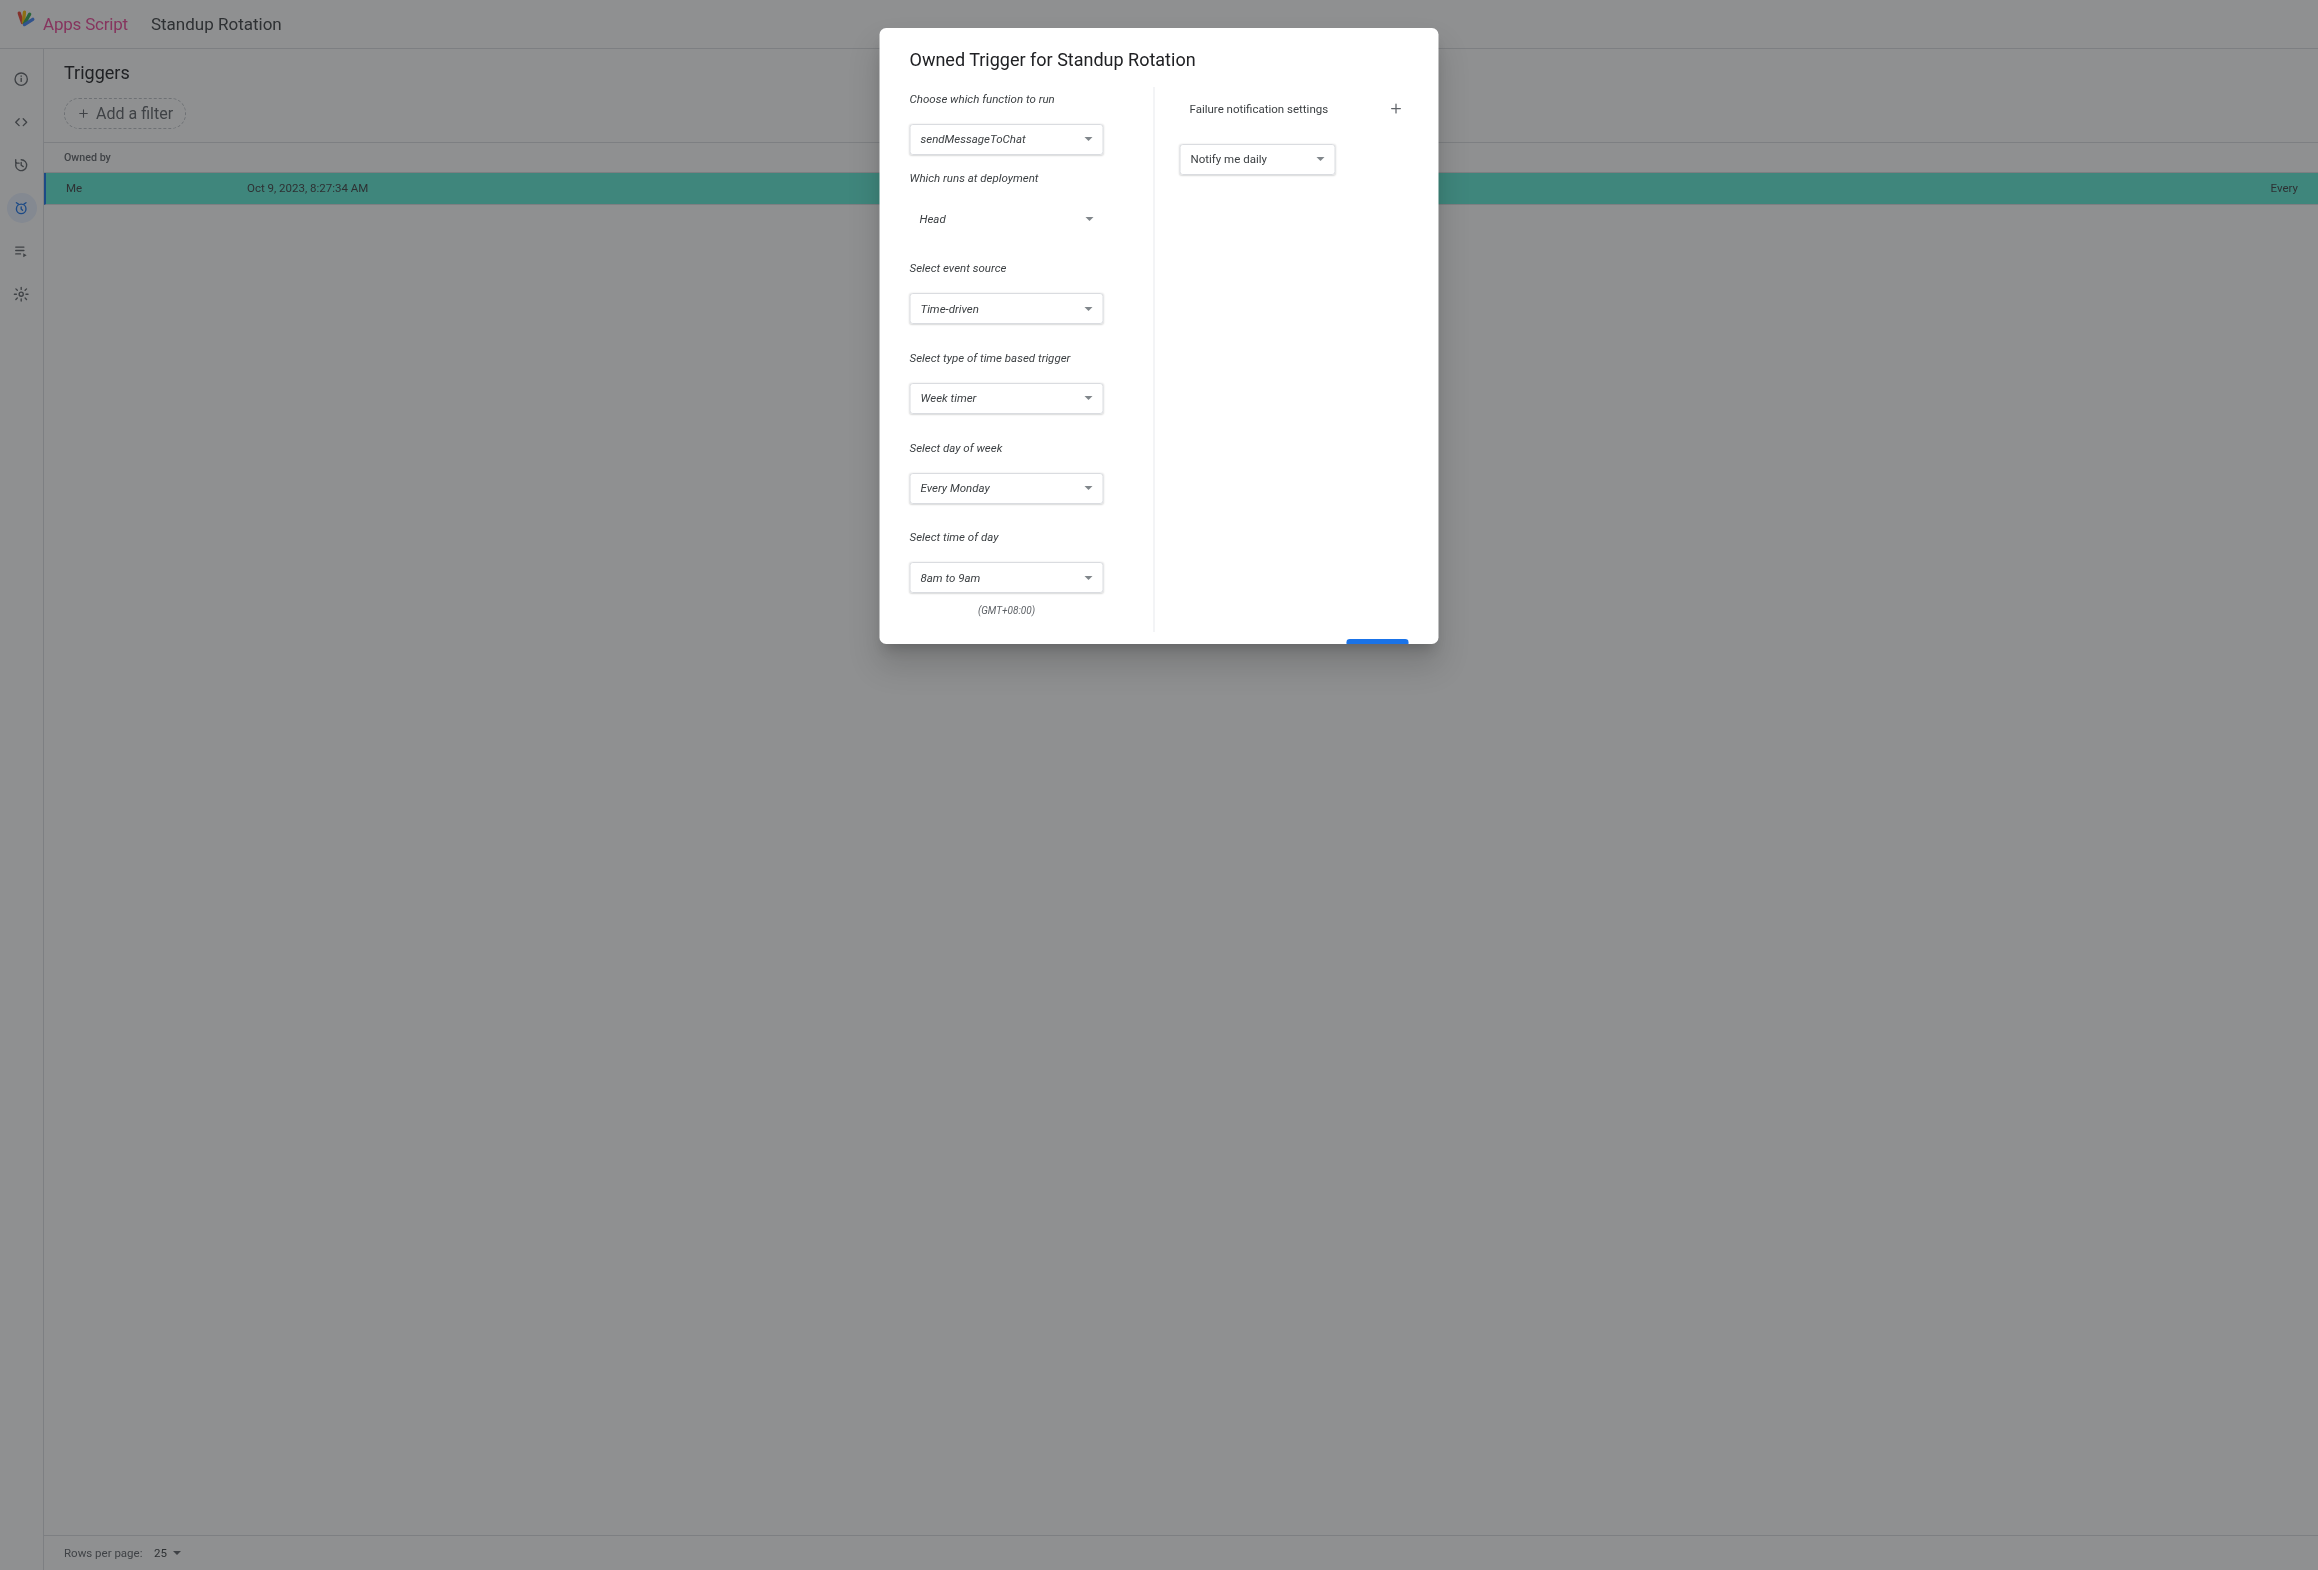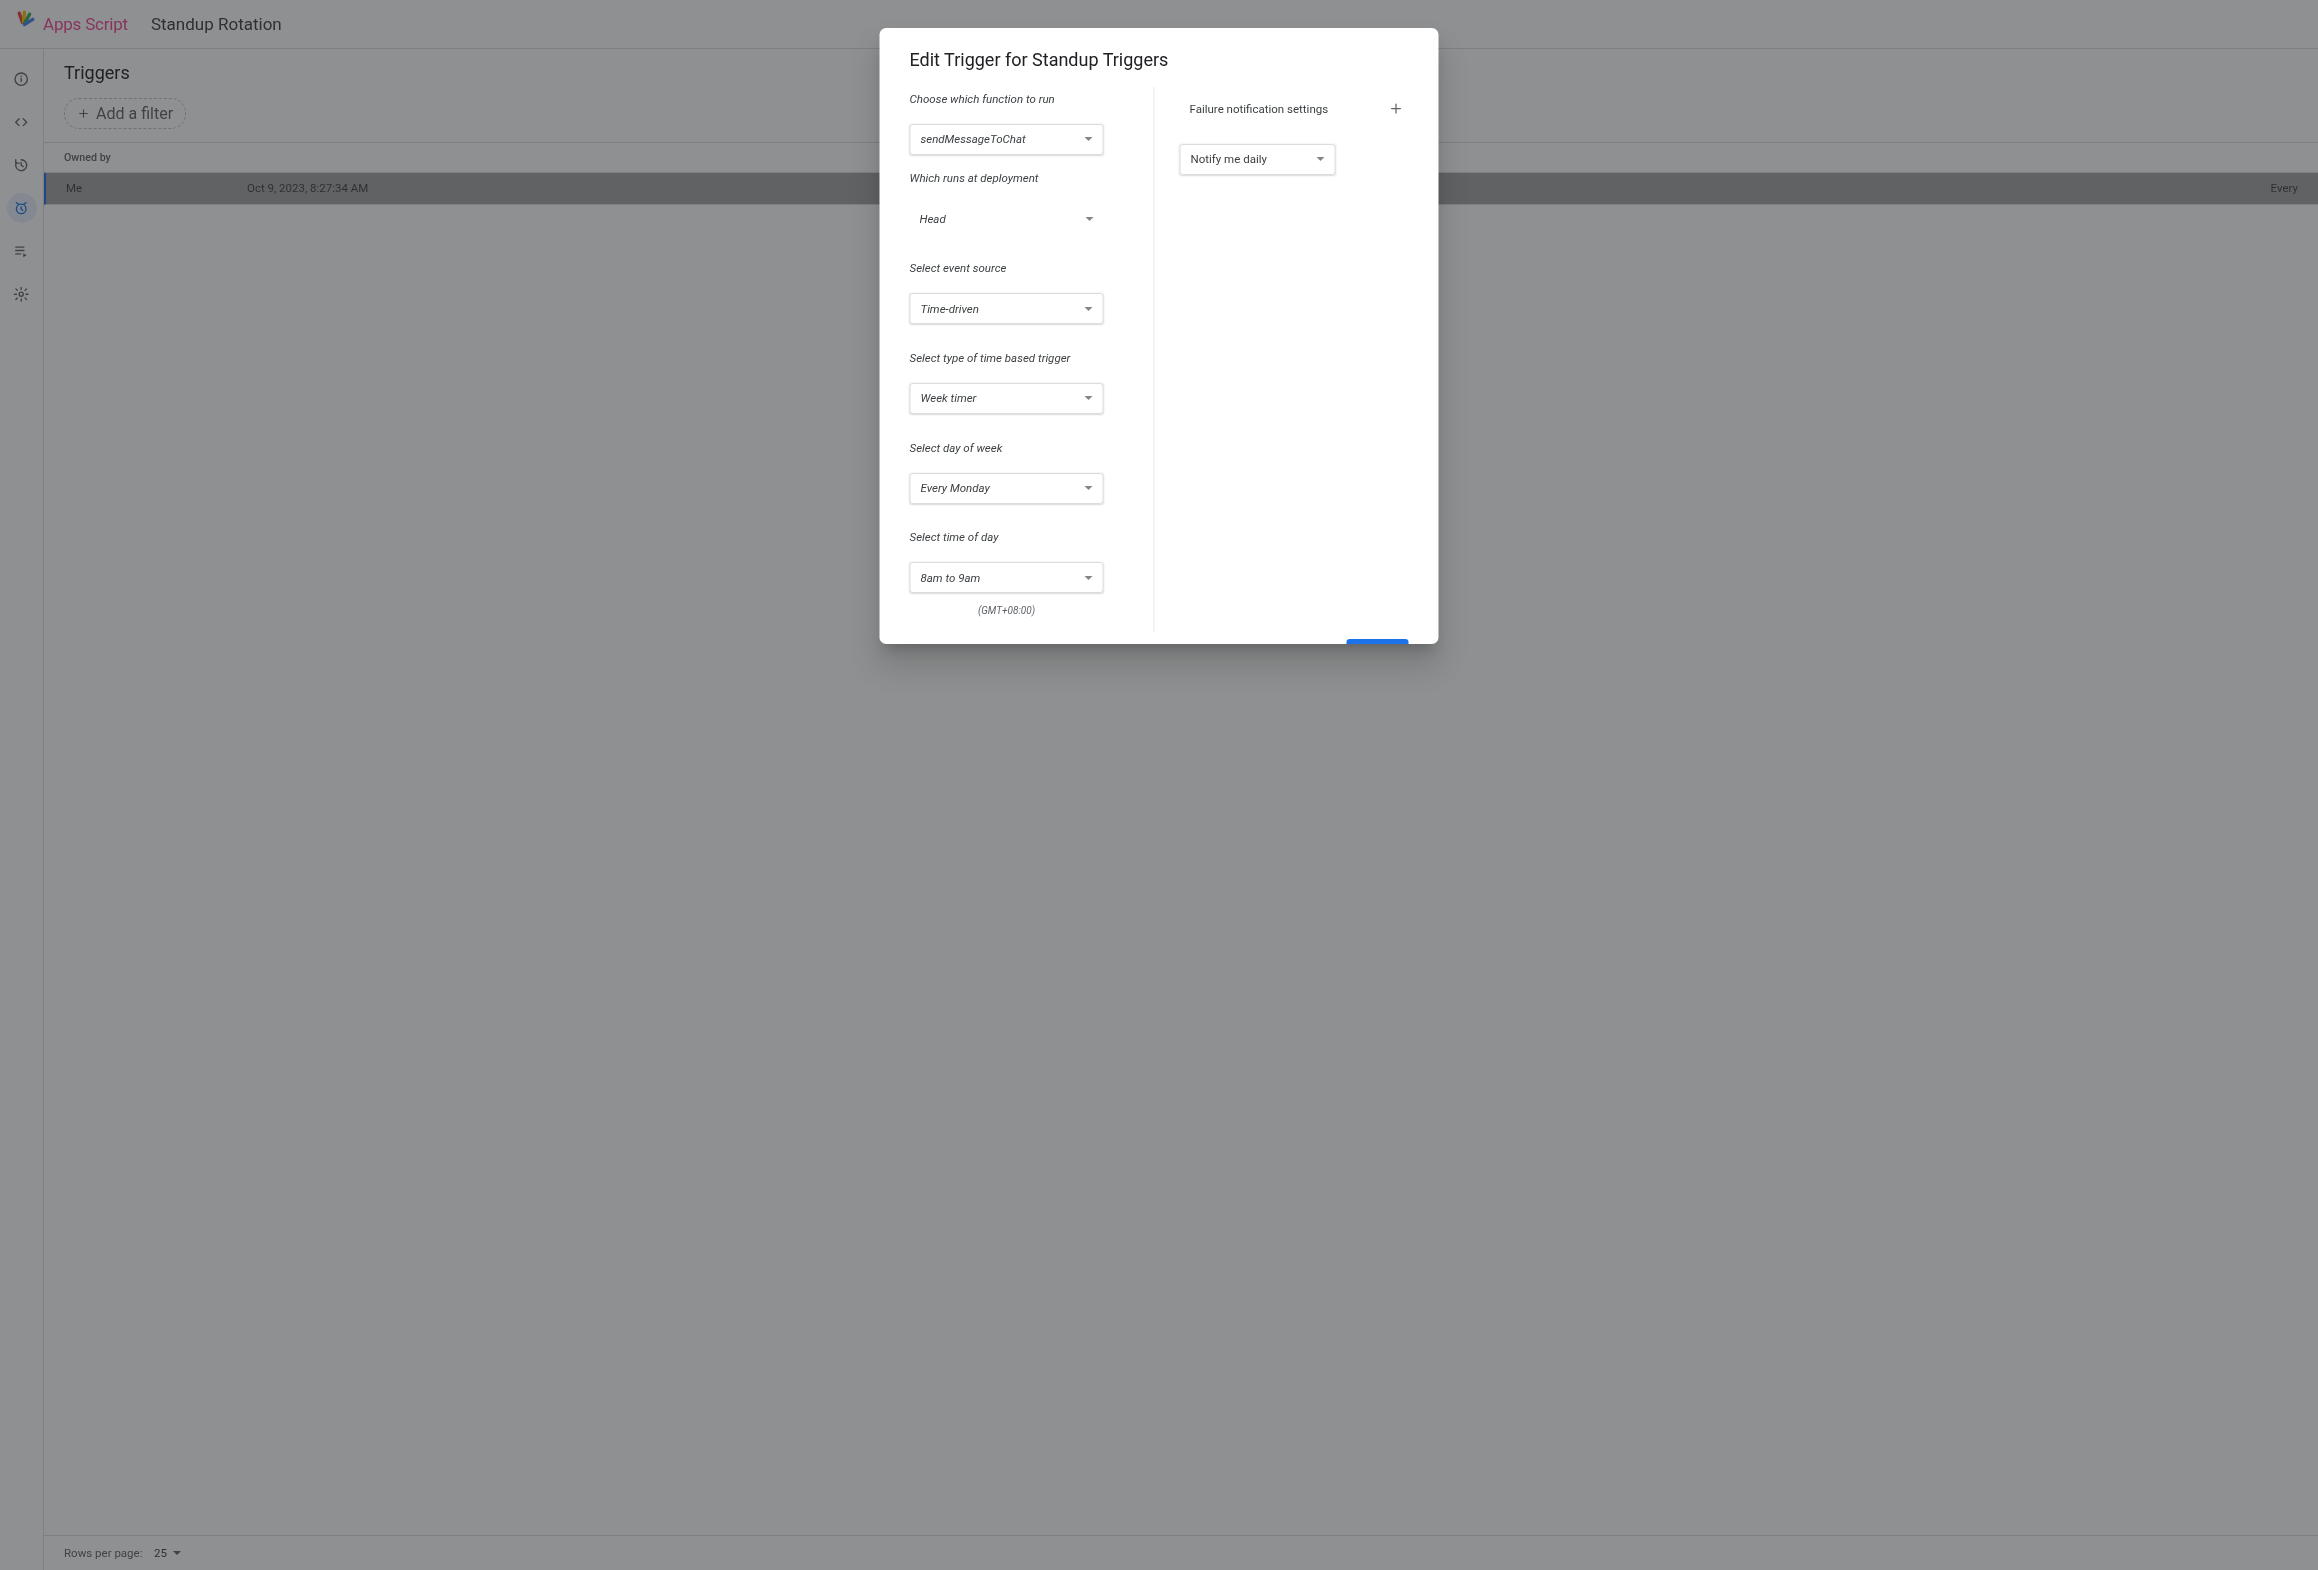--- a/index.html
+++ b/index.html
@@ -25,21 +25,21 @@
   .page-title { font-size: 18px; color: #202124; padding: 13px 20px 8.2px; }
   .filter-row { padding: 6.6px 20px 13px; border-bottom: 0.8px solid #dadce0; }
   .filter-chip { display: inline-flex; align-items: center; gap: 6.6px; border: 0.8px dashed #bdc1c6; border-radius: 15px; padding: 5px 11.5px; color: #5f6368; font-size: 16px; cursor: pointer; }
   .filter-chip svg { width: 13px; height: 13px; }
 
   .table-head { display: flex; padding: 8.2px 20px; font-size: 10.7px; color: #5f6368; border-bottom: 0.8px solid #dadce0; font-weight: 500; }
   .col-owned { flex: 0 0 181px; }
   .col-last { flex: 1; }
   .col-end { flex: 0 0 115px; text-align: right; }
 
-  .table-row { display: flex; align-items: flex-start; padding: 8.2px 20px; font-size: 11.5px; color: #3c4043; background: #a3a3a3; border-left: 2.5px solid #1a73e8; border-bottom: 0.8px solid #dadce0; cursor: pointer; }
+  .table-row { display: flex; align-items: flex-start; padding: 8.2px 20px; font-size: 11.5px; color: #3c4043; background: #5eead4; border-left: 2.5px solid #1a73e8; border-bottom: 0.8px solid #dadce0; cursor: pointer; }
 
   .footer { border-top: 0.8px solid #dadce0; padding: 10px 20px; display: flex; align-items: center; gap: 11.5px; color: #5f6368; font-size: 11.5px; }
   .rpp-select { display: inline-flex; align-items: center; gap: 6.6px; color: #3c4043; cursor: pointer; }
   .drop-arrow { width:0;height:0;border-left:4.1px solid transparent;border-right:4.1px solid transparent;border-top:4.1px solid #5f6368; }
 
   
   .scrim { position: absolute; inset: 0; background: rgba(32,33,36,0.5); }
   .dialog { position: absolute; top: 28px; left: 50%; transform: translateX(-50%); width: 559px; max-width: 92%; max-height: calc(100% - 56px); background: #fff; border-radius: 6.6px; box-shadow: 0 9px 12.3px -5.8px rgba(0,0,0,.2),0 20px 31px 2.5px rgba(0,0,0,.14); display: flex; flex-direction: column; overflow: hidden; }
   .dialog-title { font-size: 18px; color: #202124; padding: 21.4px 30px 16.4px; }
   .dialog-body { flex: 1; overflow-y: auto; padding: 0 15px 0 30px; margin-right: 8.2px; }
@@ -154,21 +154,21 @@
           <span class="drop-arrow"></span>
         </span>
       </div>
     </div>
 
   </div>
 
   <div class="scrim"></div>
 
   <div class="dialog">
-    <div class="dialog-title">Edit Trigger for Standup Triggers</div>
+    <div class="dialog-title">Owned Trigger for Standup Rotation</div>
     <div class="dialog-body">
       <div class="two-col">
         <div class="col-left">
 
           <div class="field-label">Choose which function to run</div>
           <div class="gm-select">
             <span>sendMessageToChat</span>
             <span class="drop-arrow"></span>
           </div>
 

